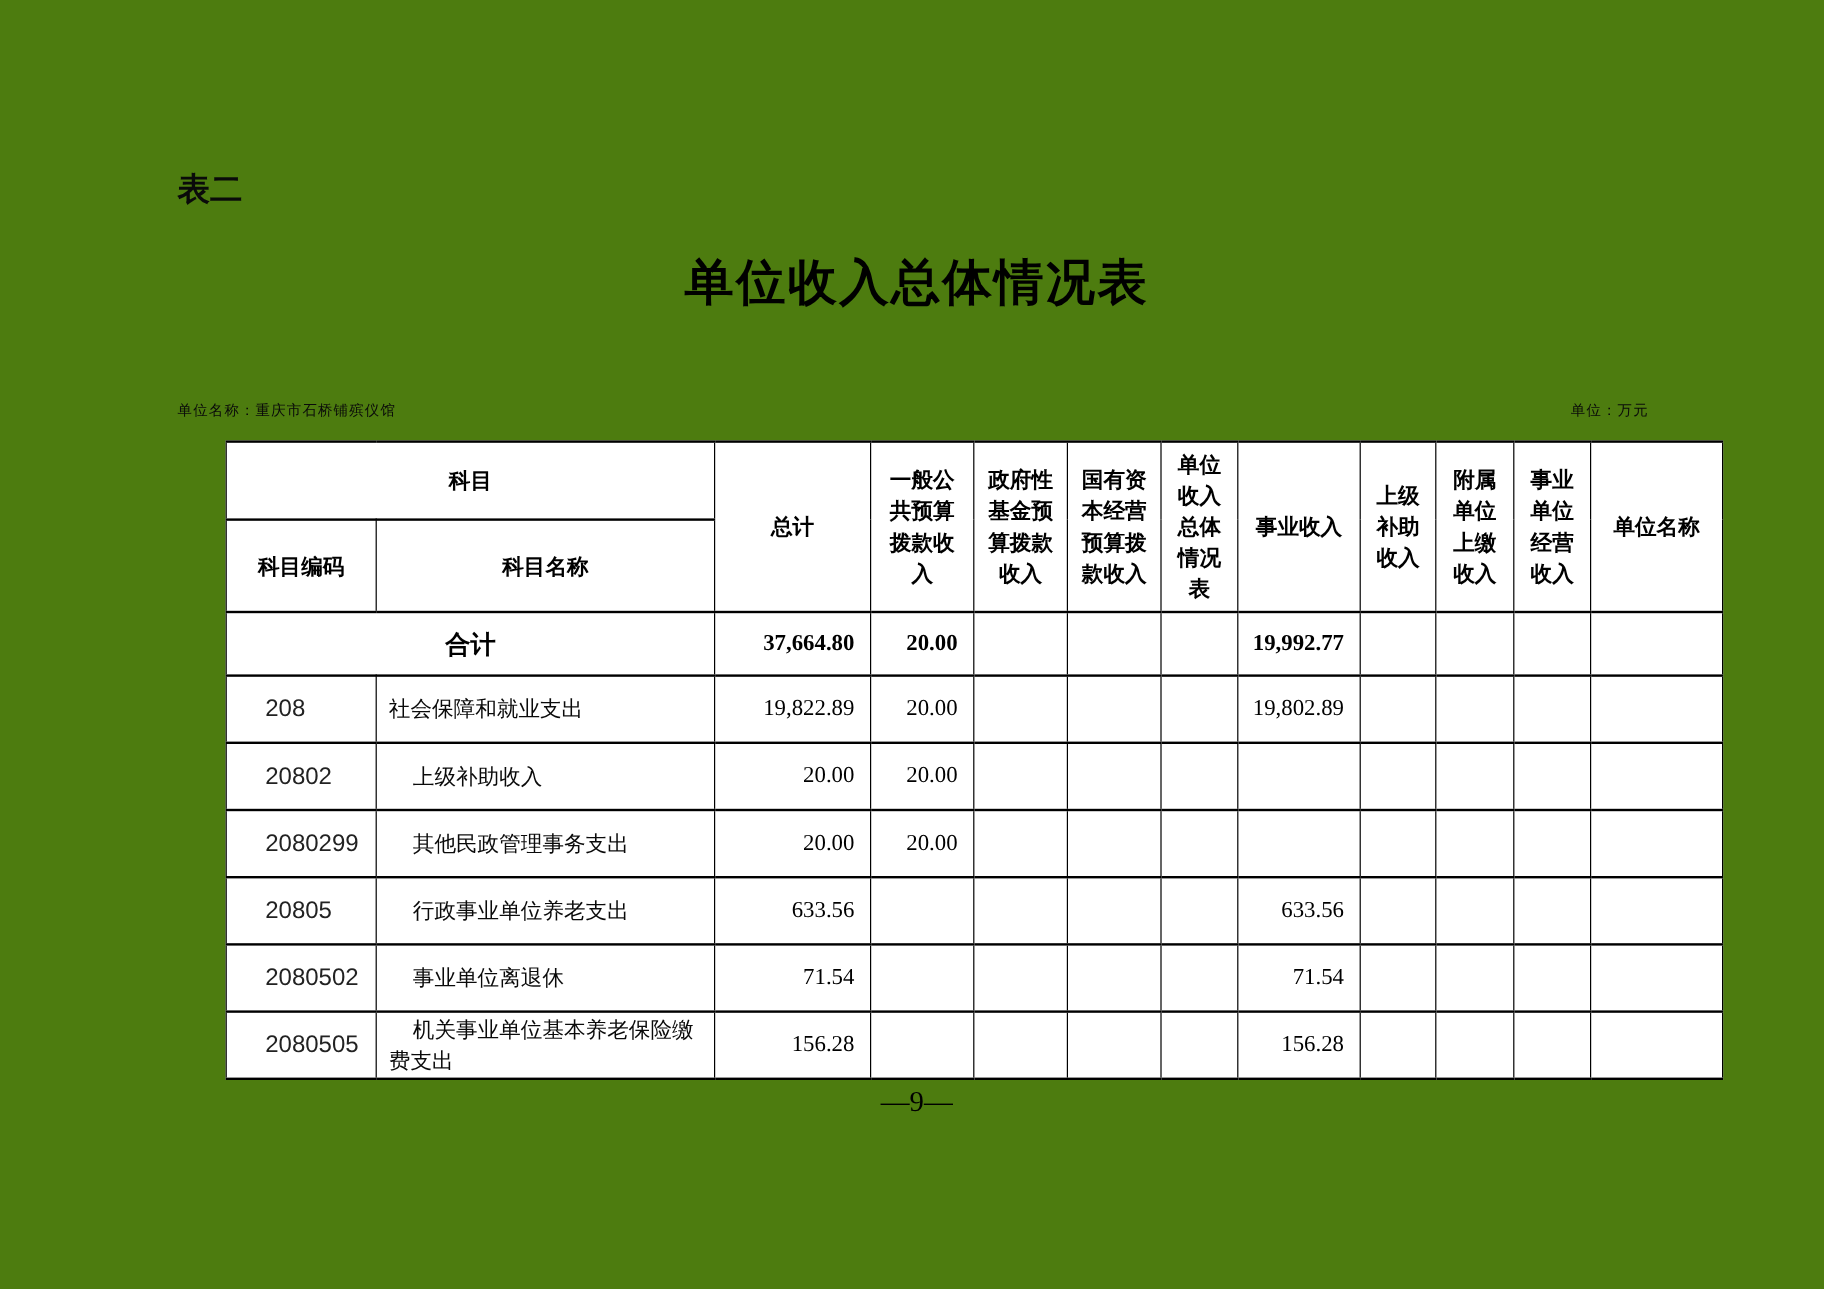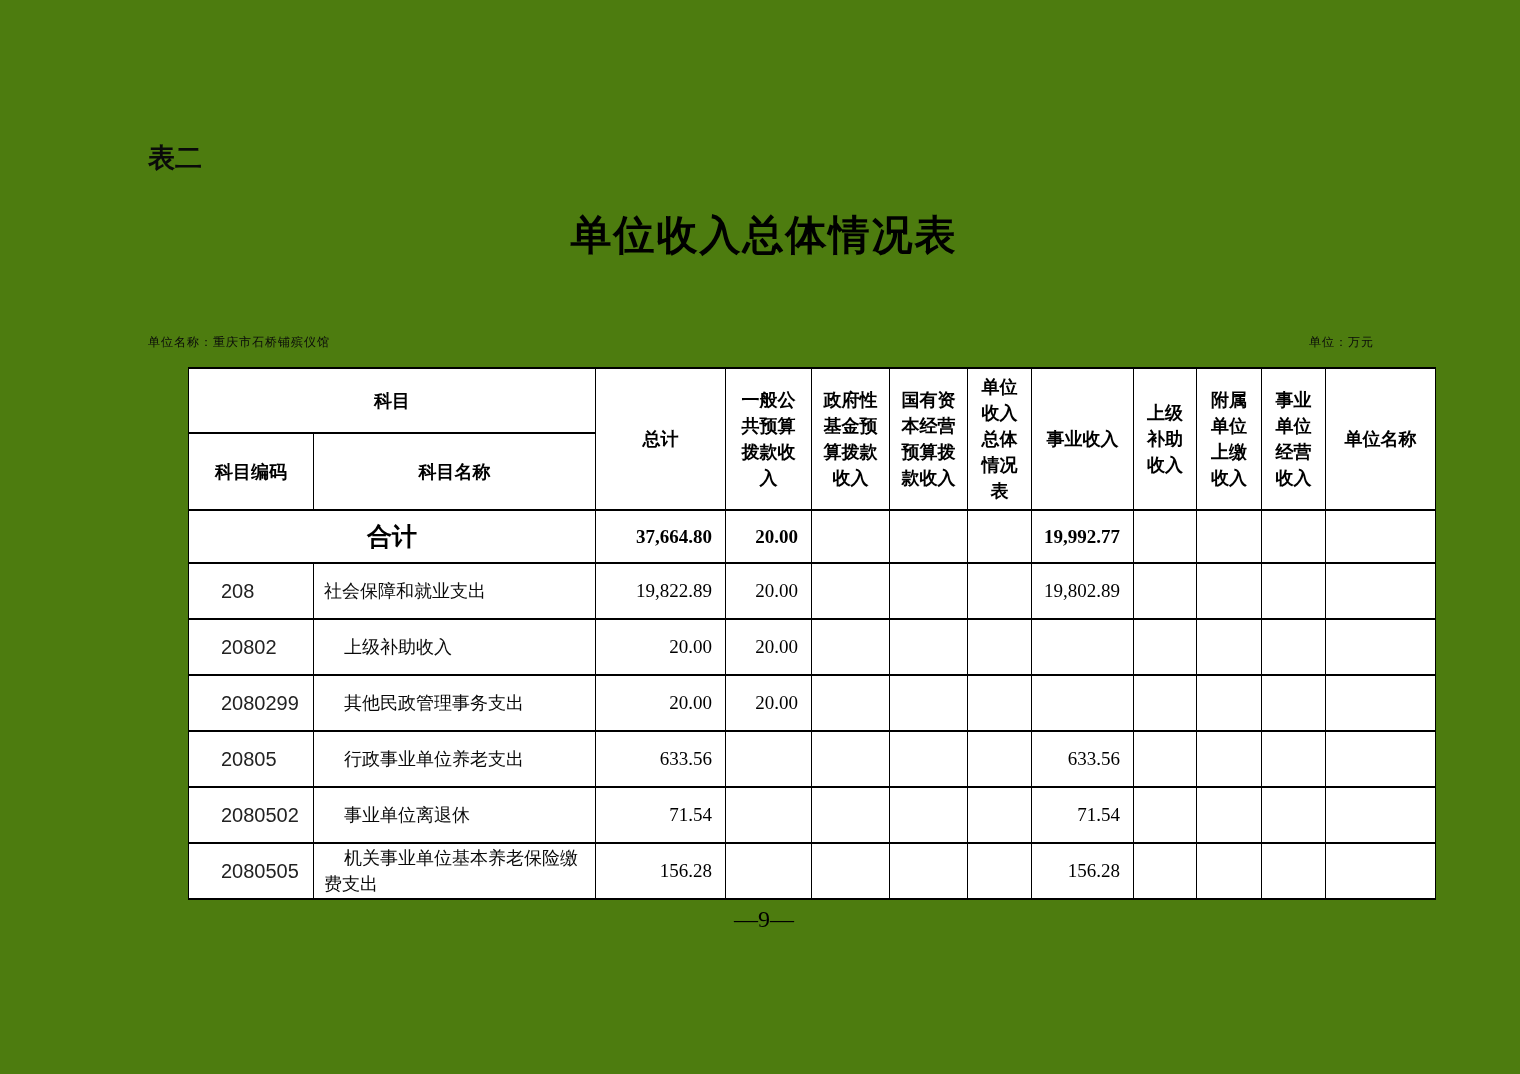--- a/index.html
+++ b/index.html
@@ -104,21 +104,21 @@
   td.num {
     font-family: "Liberation Serif", serif;
     font-size: 19px;
     text-align: right;
     padding-right: 13px;
     color: #000;
   }
   tr.total-row td.num { font-weight: 700; }
   td.total-label {
     font-family: "Liberation Serif", serif;
-    font-size: 25px;
+    font-size: 21px;
     font-weight: 700;
     text-align: center;
     color: #000;
   }
   .page-number {
     position: absolute;
     left: 140px;
     top: 906px;
     width: 1248px;
     text-align: center;

